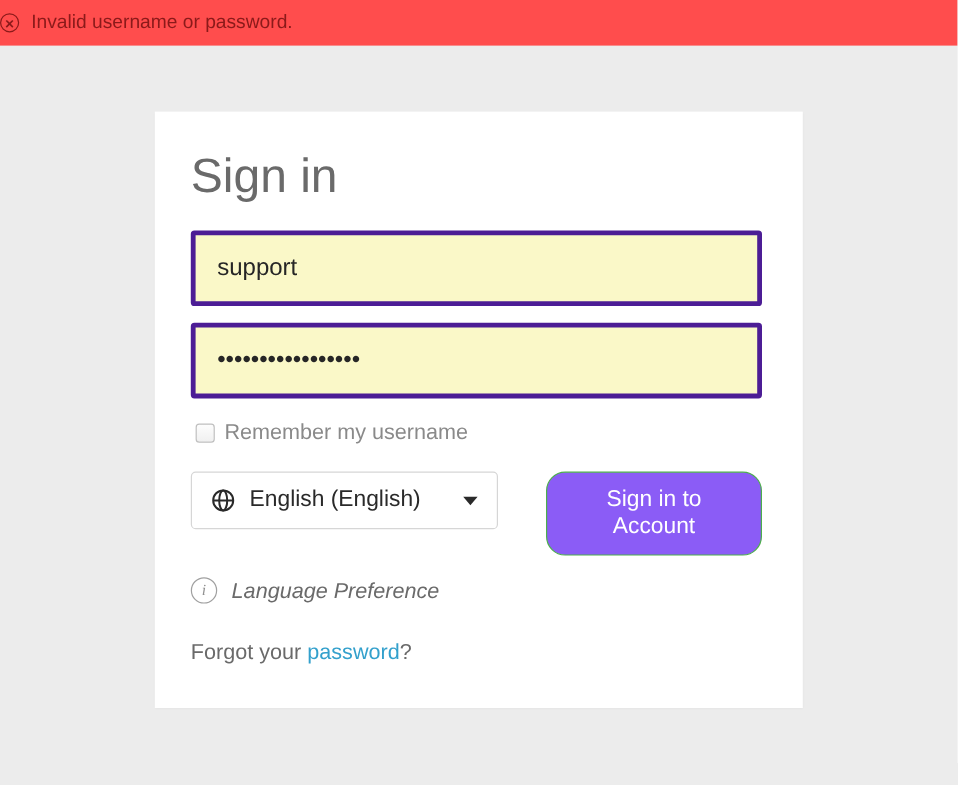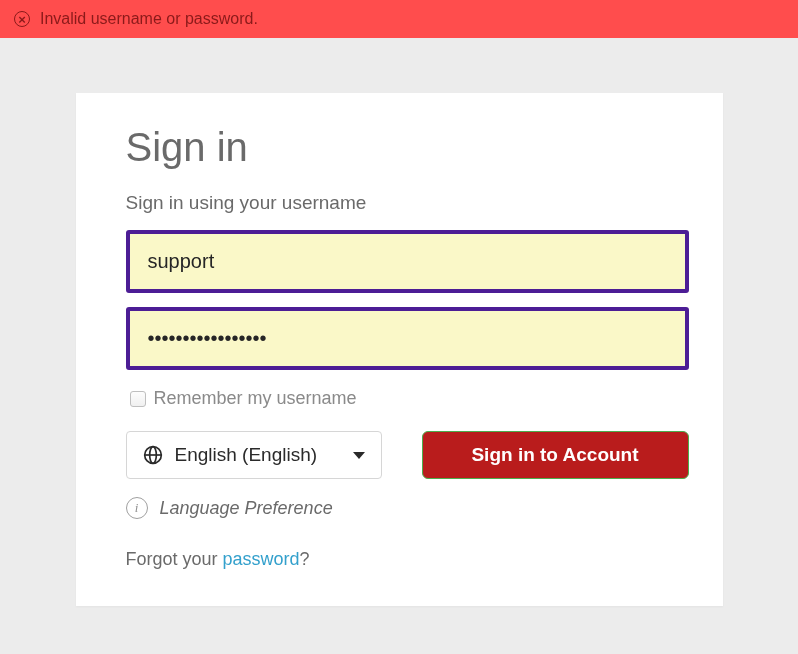--- a/index.html
+++ b/index.html
@@ -10,21 +10,21 @@
     body {
       font-family: -apple-system, BlinkMacSystemFont, "Segoe UI", Helvetica, Arial, sans-serif;
       background: #ececec;
       width: 798px;
       height: 654px;
       overflow: hidden;
     }
     .alert-banner {
       background: #ff4d4d;
       color: #8b1a1a;
-      padding: 10px 14px;
+      padding: 10px 0;
       display: flex;
       align-items: center;
       gap: 10px;
       font-size: 16px;
     }
     .alert-icon {
       width: 16px;
       height: 16px;
       border: 1.5px solid #8b1a1a;
       border-radius: 50%;
@@ -35,23 +35,23 @@
     }
     .alert-icon::before {
       content: "×";
       font-size: 13px;
       line-height: 1;
       color: #8b1a1a;
       font-weight: bold;
     }
     .login-card {
       background: #ffffff;
-      width: 647px;
+      width: 540px;
       margin: 55px auto 0 auto;
-      padding: 32px 34px 36px 50px;
+      padding: 32px 34px 36px 30px;
       box-shadow: 0 1px 2px rgba(0,0,0,0.04);
     }
     .card-title {
       font-size: 40px;
       font-weight: 300;
       color: #6a6a6a;
       margin-bottom: 22px;
     }
     .instruction {
       font-size: 19px;
@@ -124,26 +124,26 @@
     }
     .chevron-down {
       width: 0;
       height: 0;
       border-left: 6px solid transparent;
       border-right: 6px solid transparent;
       border-top: 7px solid #2a2a2a;
     }
     .signin-button {
       flex: 1;
-      background: #b91c1c;
+      background: #8b5cf6;
       border: 1px solid #4cae4c;
-      border-radius: 6px;
+      border-radius: 16px;
       color: #ffffff;
       font-size: 19px;
-      font-weight: 700;
+      font-weight: 400;
       cursor: pointer;
       padding: 12px 18px;
       font-family: inherit;
     }
     .lang-pref-row {
       display: flex;
       align-items: center;
       gap: 12px;
       margin-bottom: 30px;
     }
@@ -180,21 +180,20 @@
 </head>
 <body>
 
 <div class="alert-banner">
   <span class="alert-icon"></span>
   <span>Invalid username or password.</span>
 </div>
 
 <div class="login-card">
   <h1 class="card-title">Sign in</h1>
-  <div class="instruction">Sign in using your username</div>
 
   <input type="text" class="text-input" value="support" style="">
   <input type="password" class="text-input" value="•••••••••••••••••" style="">
 
   <div class="remember-row">
     <div class="checkbox"></div>
     <span class="remember-label">Remember my username</span>
   </div>
 
   <div class="controls-row">

